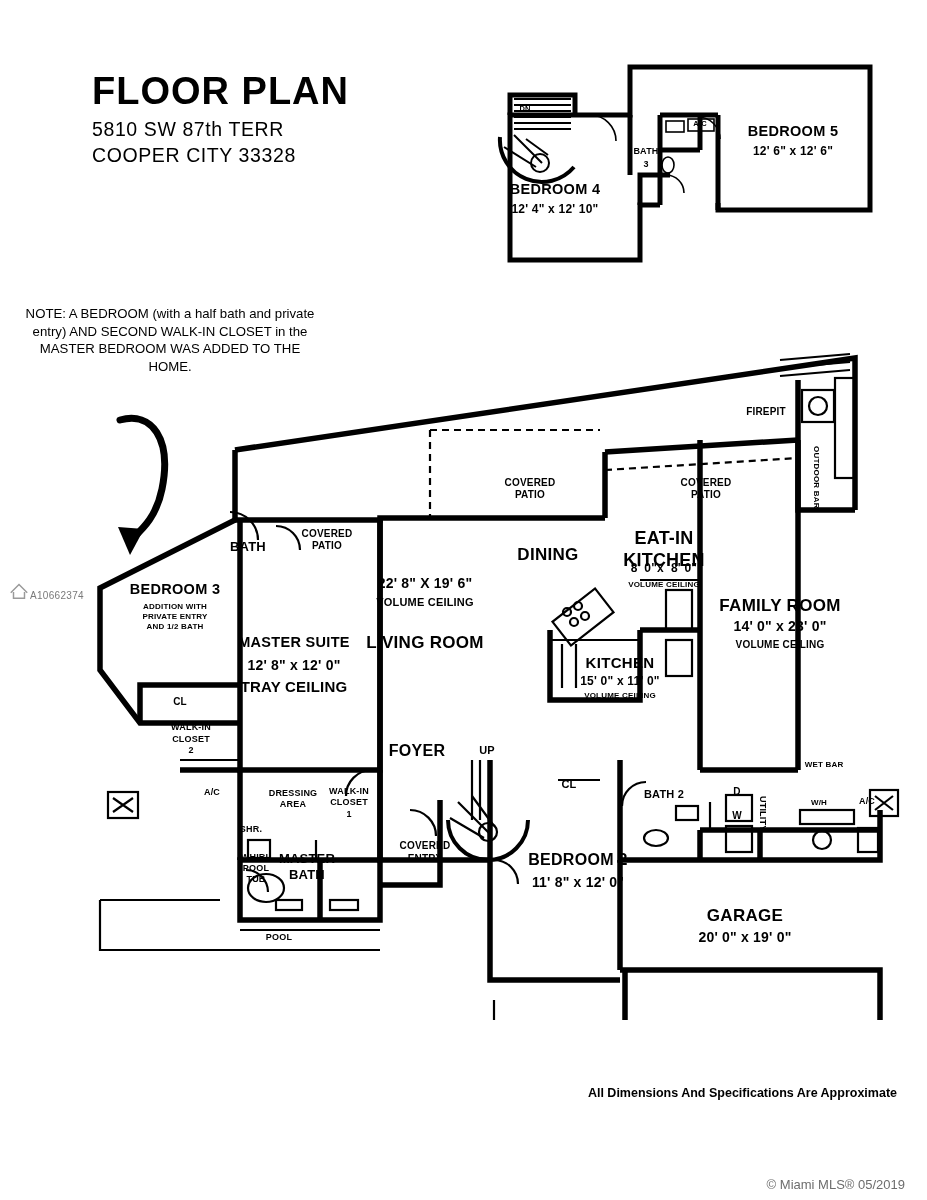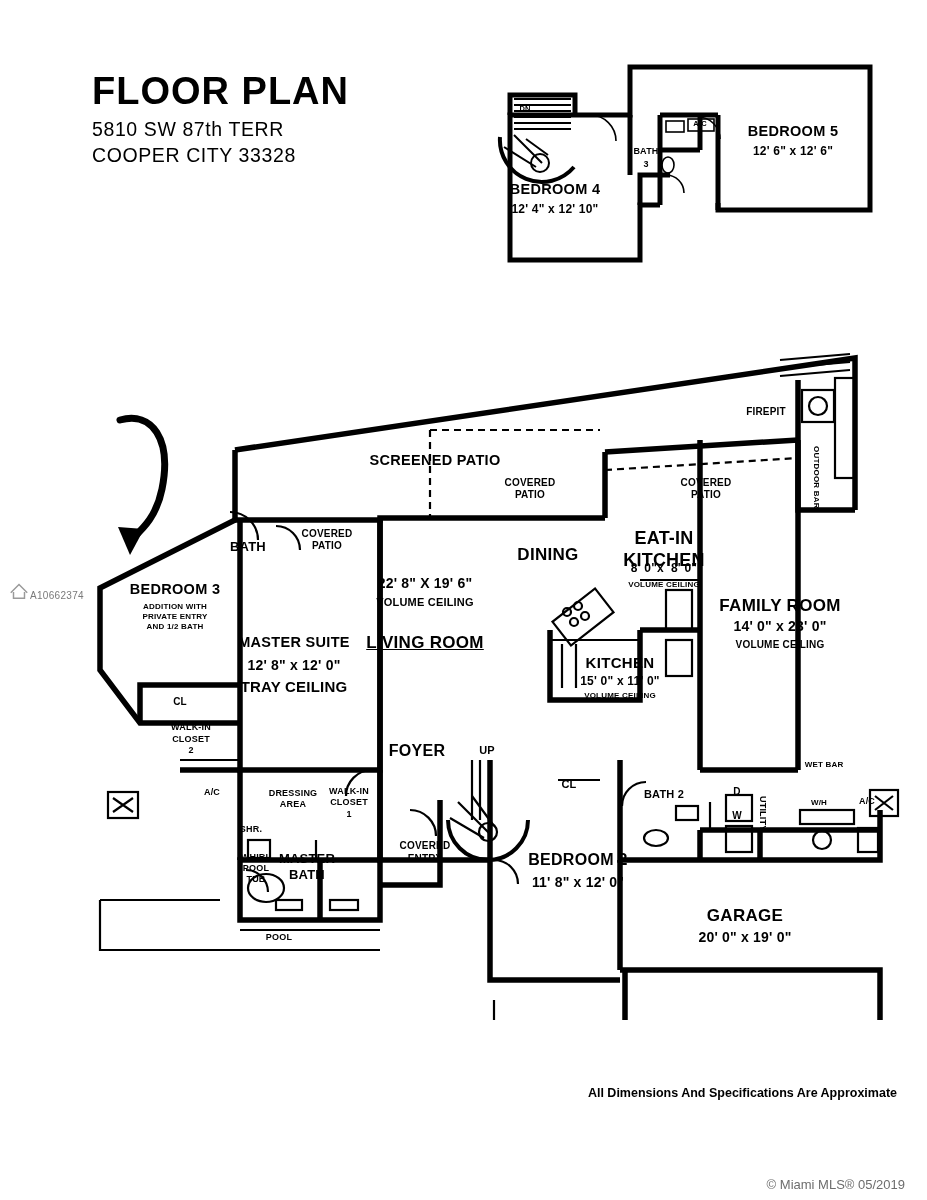--- a/index.html
+++ b/index.html
@@ -95,20 +95,25 @@
 <div id="page">
 
   <div id="title-block" class="abs">
     <div id="title-main">FLOOR PLAN</div>
     <div id="title-sub">
       <div>5810 SW 87th TERR</div>
       <div>COOPER CITY 33328</div>
     </div>
   </div>
 
+  <div id="note-block" class="abs">NOTE: A BEDROOM
+(with a half bath and private entry)
+AND SECOND WALK-IN CLOSET
+in the MASTER BEDROOM
+WAS ADDED TO THE HOME.</div>
 
   <svg class="abs" style="left:100px; top:405px;" width="180" height="160">
     <path d="M 20 15 C 52 6, 72 34, 62 84 C 56 114, 40 126, 30 136" stroke="#000" stroke-width="7" fill="none" stroke-linecap="round"></path>
     <polygon points="30,150 18,122 44,124" fill="#000"></polygon>
   </svg>
 
   <svg class="abs" style="left:470px; top:55px;" width="420" height="230">
     <g fill="none" stroke="#000" stroke-width="5">
 
       <path d="M 40 120 L 40 60 L 160 60 L 160 12 L 400 12 L 400 155 L 248 155 L 248 148"></path>
@@ -265,21 +270,20 @@
       <path d="M 795 456 L 813 470 M 795 470 L 813 456"></path>
 
       <path d="M 100 420 L 160 420"></path>
       <path d="M 478 440 L 520 440"></path>
 
       <path d="M 320 520 L 360 520"></path>
       <path d="M 160 345 L 160 383"></path>
     </g>
   </svg>
 
-  <div class="lbl r-lg" style="left:300px; top:452px; width:270px;">SCREENED PATIO</div>
   <div class="lbl ceil" style="left:486px; top:477px; width:88px; font-size:10px;">COVERED
 PATIO</div>
   <div class="lbl ceil" style="left:658px; top:477px; width:96px; font-size:10px;">COVERED
 PATIO</div>
   <div class="lbl r-xs" style="left:736px; top:406px; width:60px; font-size:10px;">FIREPIT</div>
   <div class="lbl r-xxs vert" style="left:812px; top:440px; height:74px; font-size:8px;">OUTDOOR BAR</div>
 
   <div class="lbl r-md" style="left:218px; top:540px; width:60px;">BATH</div>
   <div class="lbl ceil" style="left:288px; top:528px; width:78px; font-size:10px;">COVERED
 PATIO</div>
@@ -290,21 +294,21 @@
 AND 1/2 BATH</div>
   <div class="lbl r-xs" style="left:160px; top:696px; width:40px; font-size:10px;">CL</div>
   <div class="lbl ceil" style="left:160px; top:722px; width:62px; line-height:1.3;">WALK-IN
 CLOSET
 2</div>
 
   <div class="lbl r-lg" style="left:218px; top:634px; width:152px;">MASTER SUITE</div>
   <div class="lbl dim-lg" style="left:218px; top:657px; width:152px;">12' 8" x 12' 0"</div>
   <div class="lbl ceil" style="left:218px; top:678px; width:152px; font-size:15px;">TRAY CEILING</div>
 
-  <div class="lbl r-xl" style="left:330px; top:633px; width:190px;text-decoration:underline;">LIVING ROOM</div>
+  <div class="lbl r-xl" style="left:330px; top:633px; width:190px;">LIVING ROOM</div>
   <div class="lbl dim-lg" style="left:330px; top:575px; width:190px;">22' 8" X 19' 6"</div>
   <div class="lbl ceil" style="left:330px; top:596px; width:190px; font-size:11px;">VOLUME CEILING</div>
 
   <div class="lbl r-xl" style="left:478px; top:545px; width:140px;">DINING</div>
 
   <div class="lbl r-md" style="left:608px; top:528px; width:112px; line-height:1.2; font-size:18px;">EAT-IN
 KITCHEN</div>
   <div class="lbl dim-md" style="left:608px; top:562px; width:112px;">8' 0"x  8' 0"</div>
   <div class="lbl ceil-sm" style="left:608px; top:580px; width:112px;">VOLUME CEILING</div>
 

